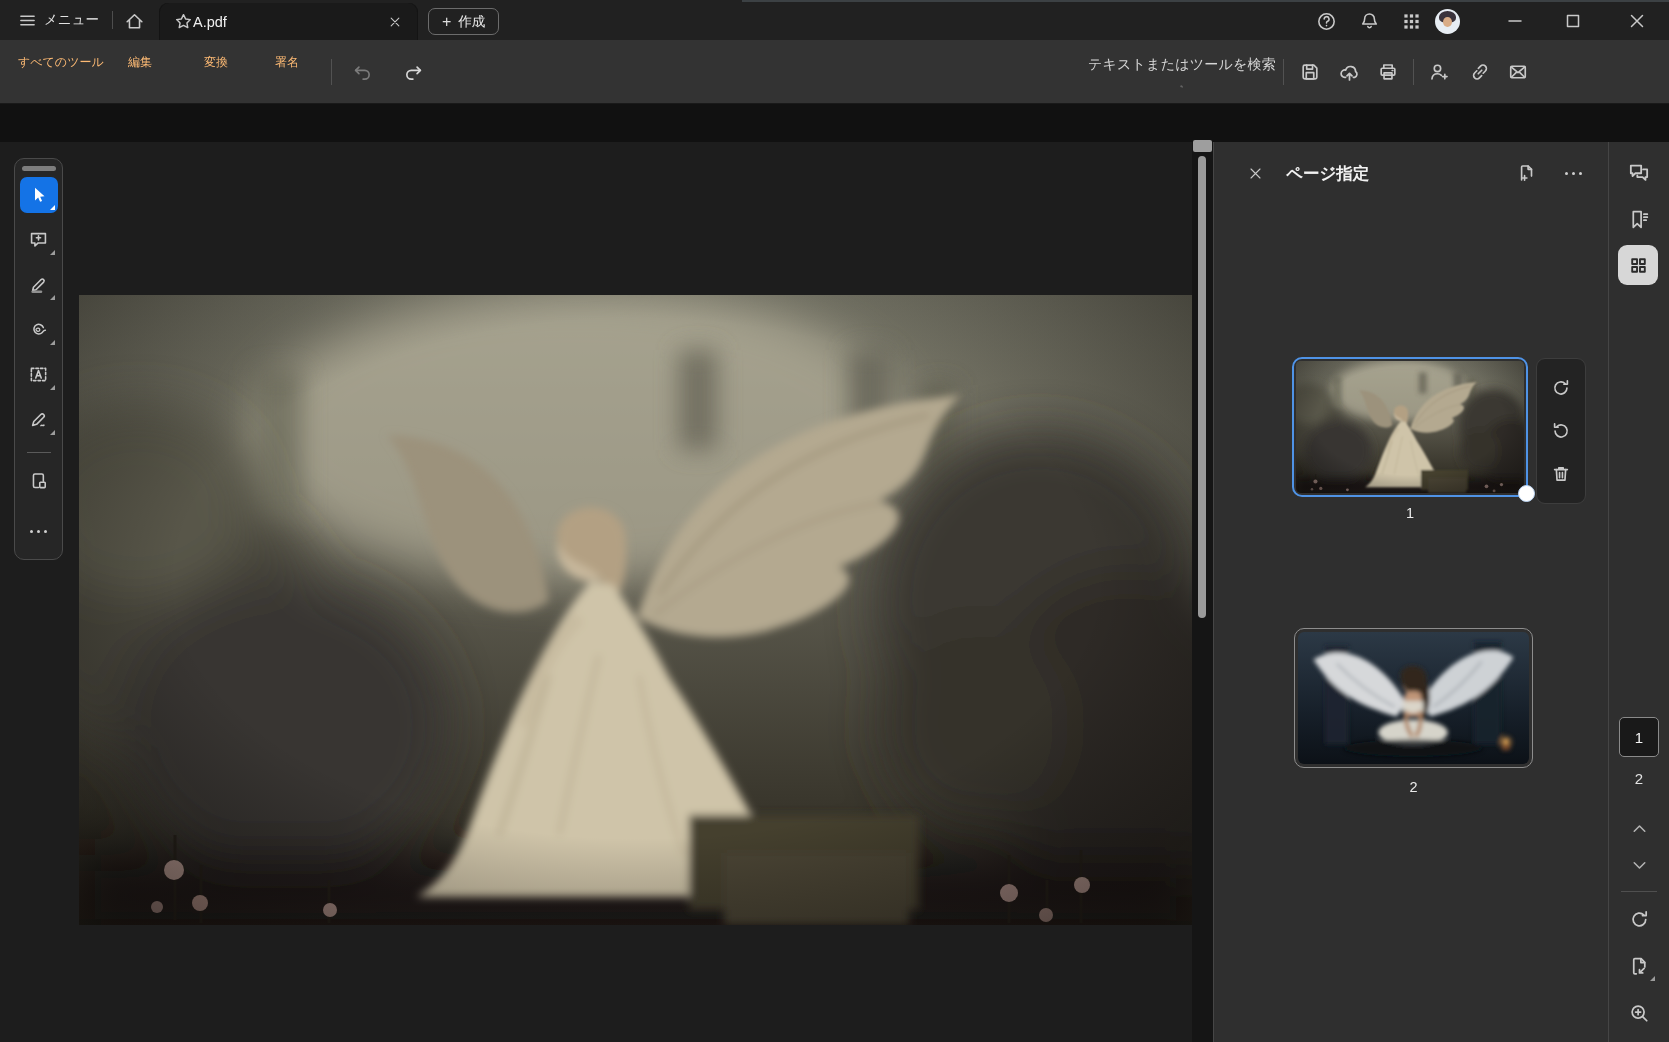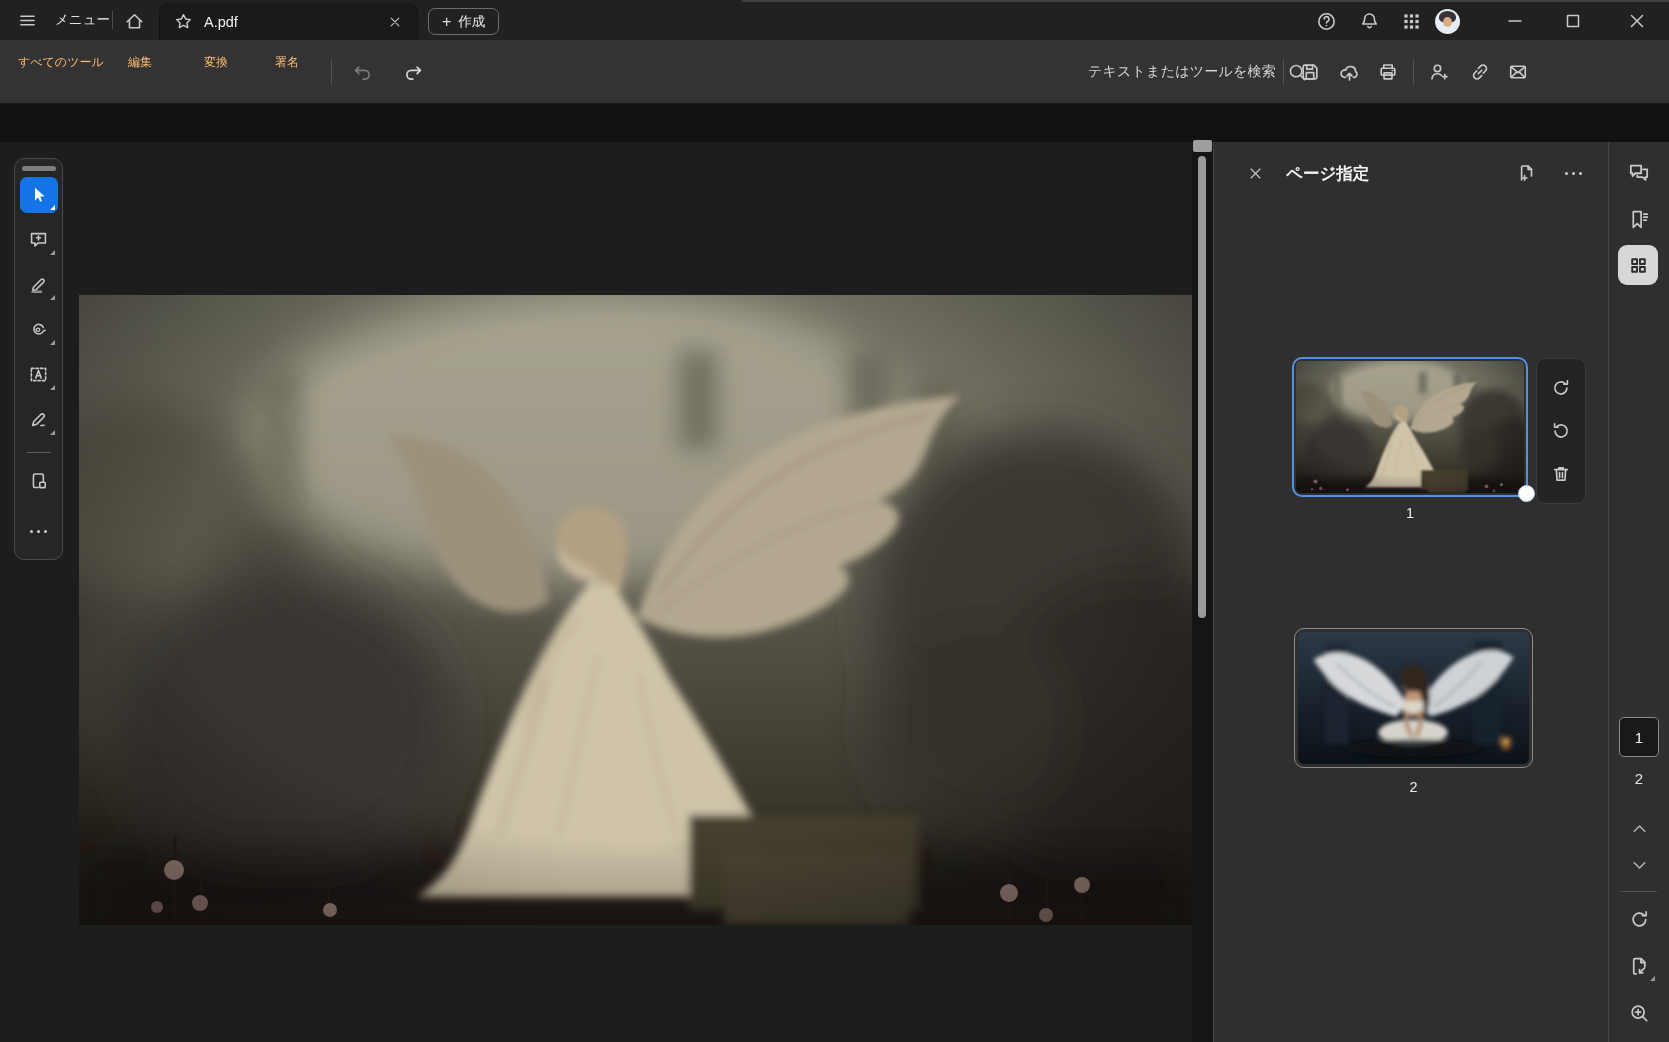--- a/index.html
+++ b/index.html
@@ -5,43 +5,43 @@
   html,body{margin:0;padding:0;background:#111;}
   body{width:1669px;height:1042px;position:relative;overflow:hidden;
        font-family:"Liberation Sans","DejaVu Sans",sans-serif;
        -webkit-font-smoothing:antialiased;color:#e6e6e6;}
   svg.ic{display:block;fill:none;stroke:#c9c9c9;stroke-width:1.5;stroke-linecap:round;stroke-linejoin:round;}
   button{background:none;border:none;padding:0;margin:0;color:inherit;font:inherit;cursor:default;}
 
   
   .titlebar{position:absolute;left:0;top:0;width:1669px;height:40px;background:#212121;}
   .top-strip{position:absolute;left:742px;top:0;width:927px;height:2px;background:#3c4144;}
-  .menu-btn{position:absolute;left:12px;top:7px;height:26px;display:flex;align-items:center;gap:18px;padding:0 6px;}
+  .menu-btn{position:absolute;left:12px;top:7px;height:26px;display:flex;align-items:center;gap:7px;padding:0 6px;}
   .menu-label{font-size:13.5px;color:#e3e3e3;}
   .tb-vdiv{position:absolute;left:112px;top:11px;width:1px;height:18px;background:#4d4d4d;}
   .home-btn{position:absolute;left:120px;top:9px;width:28px;height:24px;display:flex;align-items:center;justify-content:center;}
   .doc-tab{position:absolute;left:159px;top:3px;width:259px;height:37px;background:#1a1a1a;
            border-radius:9px 9px 0 0;display:flex;align-items:center;box-shadow:inset 1px 0 0 #141414, inset -1px 0 0 #141414;}
   .doc-tab .star{margin-left:15px;}
-  .doc-tab .tab-title{margin-left:11px;font-size:14.5px;color:#f0f0f0;flex:1 1 auto;}
+  .doc-tab .tab-title{font-size:14.5px;color:#f0f0f0;flex:1 1 auto;}
   .doc-tab .tab-close{margin-right:12px;width:22px;height:22px;display:flex;align-items:center;justify-content:center;}
   .create-btn{position:absolute;left:428px;top:8px;height:27px;padding:0 13px;border:1px solid #6c6c6c;border-radius:7px;
               display:flex;align-items:center;gap:7px;font-size:13.5px;color:#ededed;}
   .create-plus{font-size:16px;line-height:1;color:#dedede;}
   .tb-right-btn{position:absolute;top:8px;width:26px;height:26px;display:flex;align-items:center;justify-content:center;}
   .avatar{position:absolute;left:1435px;top:9px;width:25px;height:25px;border-radius:50%;background:#e7edf3;overflow:hidden;}
   .avatar::before{content:"";position:absolute;top:2px;left:4px;width:17px;height:12px;border-radius:50% 50% 42% 42%;background:#3a333c;}
   .avatar::after{content:"";position:absolute;top:8px;left:8px;width:9px;height:10px;border-radius:50%;background:#d9ac86;}
 
   
   .toolbar{position:absolute;left:0;top:40px;width:1669px;height:64px;background:#333333;border-bottom:1px solid #191919;box-sizing:border-box;}
   .tool-text{position:absolute;top:0;height:45px;display:flex;align-items:center;font-size:12px;color:#fdba74;padding:0 4px;}
   .tl-div{position:absolute;top:19px;width:1px;height:26px;background:#525252;}
   .tool-ic-btn{position:absolute;top:18px;width:28px;height:28px;display:flex;align-items:center;justify-content:center;}
-  .search-box{position:absolute;top:16px;height:32px;display:flex;align-items:center;gap:11px;padding:0 6px;}
+  .search-box{position:absolute;top:16px;height:32px;display:flex;align-items:center;gap:11px;padding:0 6px;flex-direction:column;}
   .search-label{font-size:14px;color:#d6d6d6;letter-spacing:.2px;}
 
   
   .workspace{position:absolute;left:0;top:104px;width:1669px;height:938px;margin-top:38px;}
   .canvas{position:absolute;left:0;top:0;width:1192px;height:938px;background:#1d1d1d;}
   .page-image{position:absolute;left:79px;top:153px;width:1113px;height:630px;}
   .page-image svg{display:block;width:100%;height:100%;}
 
   
   .palette{position:absolute;left:14px;top:16px;width:49px;height:402px;background:#262626;border:1px solid #4a4a4a;

